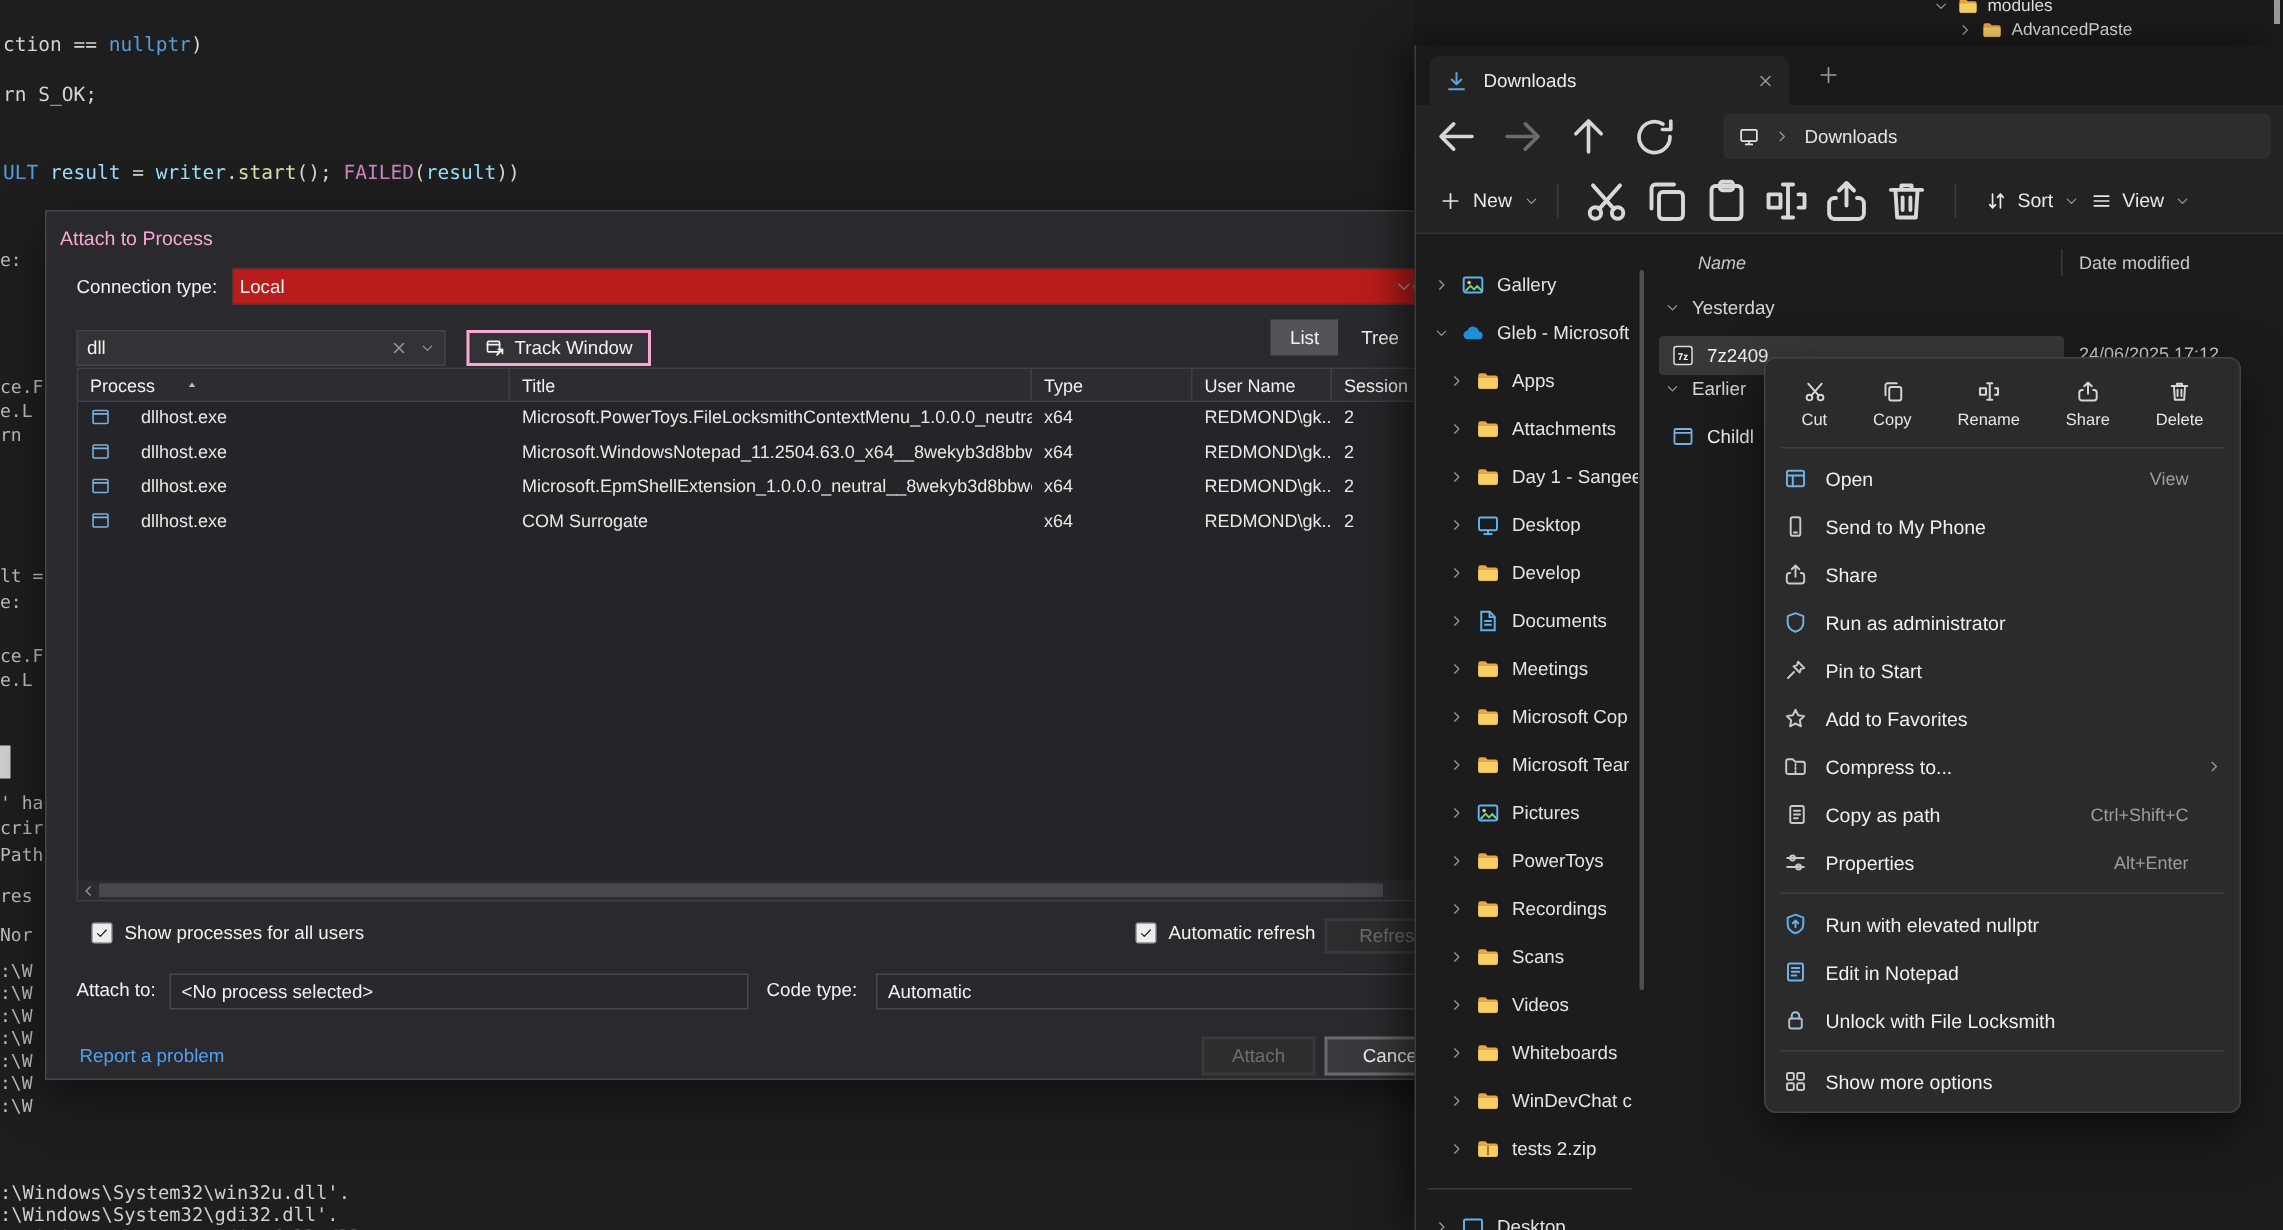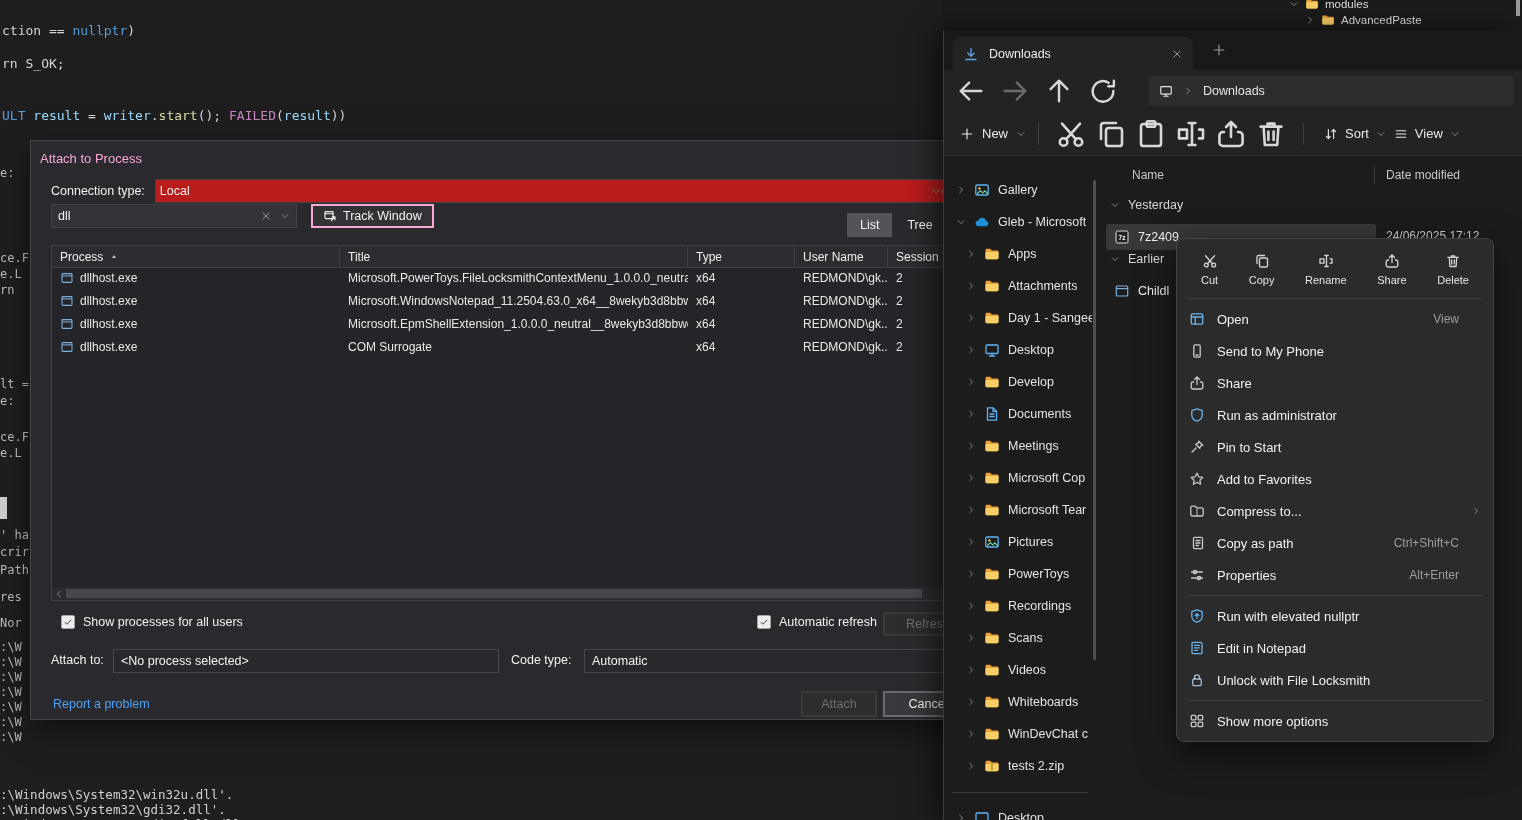--- a/index.html
+++ b/index.html
@@ -19,32 +19,32 @@
 .white-strip{position:absolute;left:0;top:497px;width:7px;height:22px;background:#cfcfcf;}
 .output{position:absolute;left:0;top:741px;font-family:"DejaVu Sans Mono",monospace;font-size:12.5px;color:#cfcfcf;line-height:15.3px;white-space:pre;}
 
 
 .dlg{position:absolute;left:30px;top:140px;width:946px;height:580px;background:#2a2a2e;border:1px solid #46464a;box-shadow:0 10px 30px rgba(0,0,0,.5);font-size:12.5px;color:#f1f1f1;}
 .dlg-title{position:absolute;left:9px;top:10px;font-size:13px;color:#f9a8d4;}
 .lbl{color:#f1f1f1;white-space:nowrap;}
 .row-conn{position:absolute;left:20px;top:38px;width:896px;display:flex;align-items:center;gap:10px;}
 .combo{height:24px;background:#b91c1c;border:1px solid #434346;display:flex;align-items:center;justify-content:space-between;padding:0 4px;flex:1;}
 .info-ico{position:absolute;left:910px;top:42px;color:#bdbdbd;}
-.row-filter{position:absolute;left:20px;top:63px;display:flex;align-items:flex-end;}
+.row-filter{position:absolute;left:20px;top:79px;display:flex;align-items:flex-end;}
 .searchbox{width:246px;height:24px;background:#333337;border:1px solid #434346;display:flex;align-items:center;padding:0 6px;gap:8px;}
 .searchbox .val{flex:1;}
 .btn{height:24px;background:#333337;border:2px solid #f9a8d4;color:#f1f1f1;font-size:12.5px;display:inline-flex;align-items:center;justify-content:center;gap:6px;padding:0 10px;font-family:"Liberation Sans",sans-serif;}
 .btn.track{margin-left:14px;}
 .seg{position:absolute;left:816px;top:72px;display:flex;gap:2px;}
 .seg-btn{height:24px;padding:0 12px;background:transparent;border:1px solid transparent;color:#f1f1f1;font-size:12.5px;font-family:"Liberation Sans",sans-serif;}
 .seg-btn.active{background:#535359;}
 .ptable{position:absolute;left:20px;top:104px;width:902px;height:356px;background:#252529;border:1px solid #3f3f46;}
 .pt-head{display:flex;height:22px;background:#2d2d31;border-bottom:1px solid #3f3f46;color:#f1f1f1;font-size:12px;}
 .pt-head .c{border-right:1px solid #3f3f46;}
-.c{padding:3px 8px;white-space:nowrap;overflow:hidden;display:flex;align-items:center;gap:6px;}
+.c{padding:3px 8px;white-space:nowrap;overflow:hidden;display:flex;align-items:center;gap:20px;}
 .c1{width:288px}.c2{width:348px}.c3{width:107px}.c4{width:93px}.c5{flex:1}
 .pt-row{display:flex;height:23px;align-items:flex-start;color:#e8e8e8;font-size:12px;}
 .hscroll{position:absolute;left:0;bottom:0;width:100%;height:13px;background:#2c2c30;display:flex;align-items:center;padding:0 2px;gap:2px;}
 .hthumb{width:856px;height:9px;background:#47474c;}
 .row-checks{position:absolute;left:0;top:474px;width:100%;height:20px;}
 .chk{display:flex;align-items:center;gap:8px;position:absolute;white-space:nowrap;}
 .chk1{left:30px}.chk2{left:726px}
 .cb{width:14px;height:14px;background:#ededed;border:1px solid #a5a5a5;border-radius:2px;display:inline-flex;align-items:center;justify-content:center;color:#1e1e1e;}
 .btn.refresh{position:absolute;left:852px;top:-3px;width:90px;}
 .btn.disabled{background:#2d2d30;color:#6e6e6e;border-color:#3a3a3d;}
@@ -77,21 +77,21 @@
 .navbtn{width:34px;height:30px;margin-left:10px;color:#d6d6d6;border-radius:4px;}
 .navbtn.disabled{color:#6b6b6b;}
 .addr{position:absolute;left:205px;top:6px;right:8px;height:30px;background:#2d2d2d;border-radius:4px;display:flex;align-items:center;gap:10px;padding:0 10px;font-size:12.5px;color:#e4e4e4;}
 .cmdbar{position:absolute;left:0;top:82px;right:0;height:44px;background:#232323;border-bottom:1px solid #333333;display:flex;align-items:center;}
 .cmd-new{margin-left:16px;height:32px;display:inline-flex;align-items:center;gap:8px;background:transparent;border:none;color:#e8e8e8;font-size:13px;font-family:"Liberation Sans",sans-serif;}
 .vsep{width:1px;height:22px;background:#3e3e3e;margin:0 12px;}
 .cmd-icons{display:flex;align-items:center;}
 .cmdbtn{width:40px;height:32px;color:#d8d8d8;border-radius:4px;}
 .cmd-dd{height:32px;display:inline-flex;align-items:center;gap:7px;background:transparent;border:none;color:#e8e8e8;font-size:13px;margin-left:8px;font-family:"Liberation Sans",sans-serif;}
 .cols{position:absolute;left:160px;top:134px;right:0;height:24px;font-size:12px;color:#c8c8c8;}
-.col-name{position:absolute;left:28px;top:4px;}
+.col-name{position:absolute;left:28px;top:4px;font-style:italic;}
 .col-date{position:absolute;left:282px;top:4px;}
 .col-sep{position:absolute;left:270px;top:2px;width:1px;height:18px;background:#3a3a3a;}
 .side{position:absolute;left:0;top:144px;width:152px;display:flex;flex-direction:column;}
 .side-item{display:flex;align-items:center;gap:8px;padding:0 4px 0 12px;height:32px;font-size:12.5px;color:#e4e4e4;}
 .side-item.child{padding-left:22px;}
 .side-label{white-space:nowrap;overflow:hidden;}
 .schev{flex:0 0 10px;}
 .side-scroll{position:absolute;left:149px;top:150px;width:3px;height:480px;background:#4f4f4f;border-radius:2px;}
 .side-sep{position:absolute;left:8px;top:762px;width:136px;height:1px;background:#3a3a3a;}
 .bottom-desktop{position:absolute;left:0;top:772px;width:152px;}

